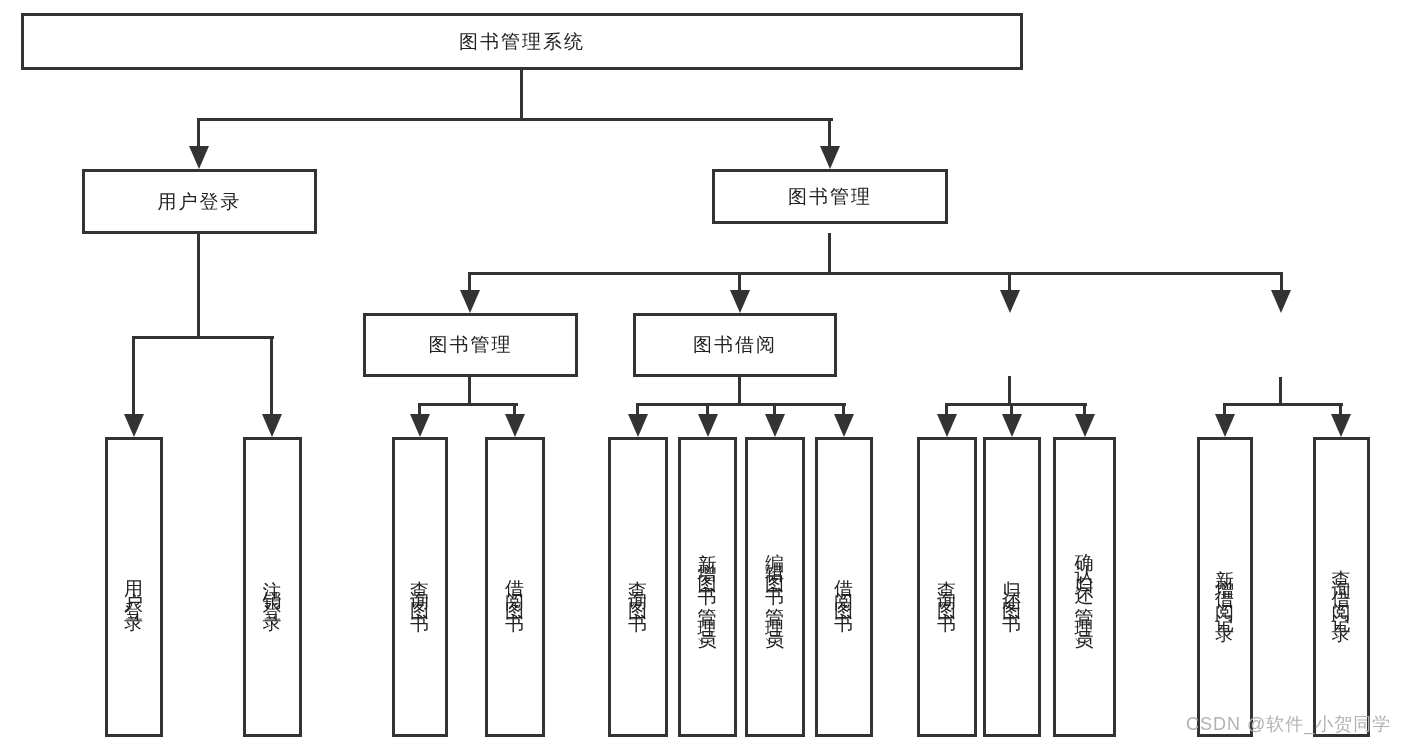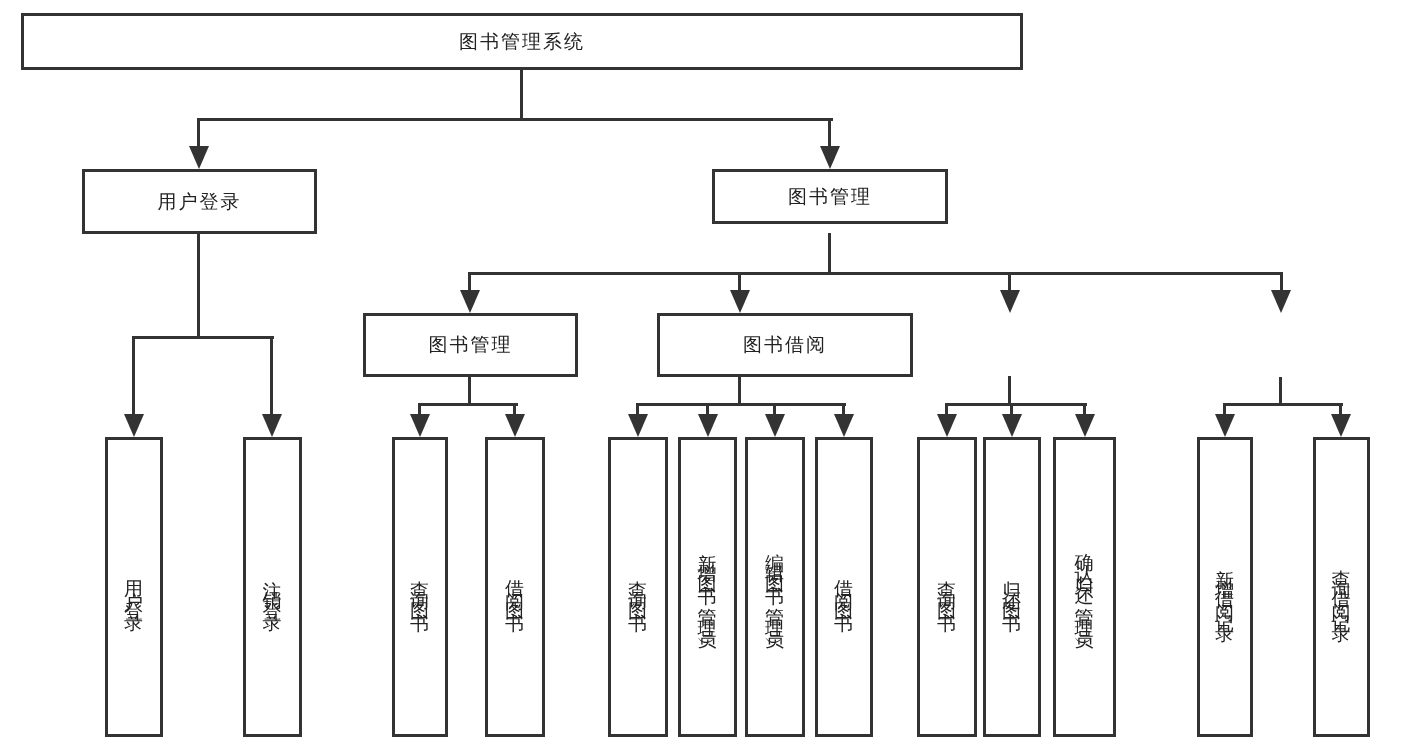--- a/index.html
+++ b/index.html
@@ -98,21 +98,21 @@
   <div class="vline" style="left:738px;top:272px;height:20px"></div>
   <div class="arrow" style="left:730px;top:290px"></div>
   <div class="vline" style="left:1008px;top:272px;height:20px"></div>
   <div class="arrow" style="left:1000px;top:290px"></div>
   <div class="vline" style="left:1280px;top:272px;height:20px"></div>
   <div class="arrow" style="left:1271px;top:290px"></div>
 
   <div class="box" style="left:363px;top:313px;width:215px;height:64px">
     <span>图书管理</span>
   </div>
-  <div class="box" style="left:657px;top:313px;width:256px;height:64px">
+  <div class="box" style="left:633px;top:313px;width:204px;height:64px">
     <span>图书借阅</span>
   </div>
 
   <div class="vline" style="left:468px;top:377px;height:29px"></div>
   <div class="hline" style="left:418px;top:403px;width:100px"></div>
   <div class="vline" style="left:418px;top:403px;height:17px"></div>
   <div class="arrow" style="left:410px;top:414px"></div>
   <div class="vline" style="left:513px;top:403px;height:17px"></div>
   <div class="arrow" style="left:505px;top:414px"></div>
 
@@ -180,14 +180,15 @@
     <span class="vtext">确认归还（管理员）</span>
   </div>
 
   <div class="box leaf" style="left:1197px;top:437px;width:56px;height:300px">
     <span class="vtext">新增借阅记录</span>
   </div>
   <div class="box leaf" style="left:1313px;top:437px;width:57px;height:300px">
     <span class="vtext">查询借阅记录</span>
   </div>
 
+  <div class="watermark">CSDN @软件_小贺同学</div>
 
 </div>
 
 </body></html>

